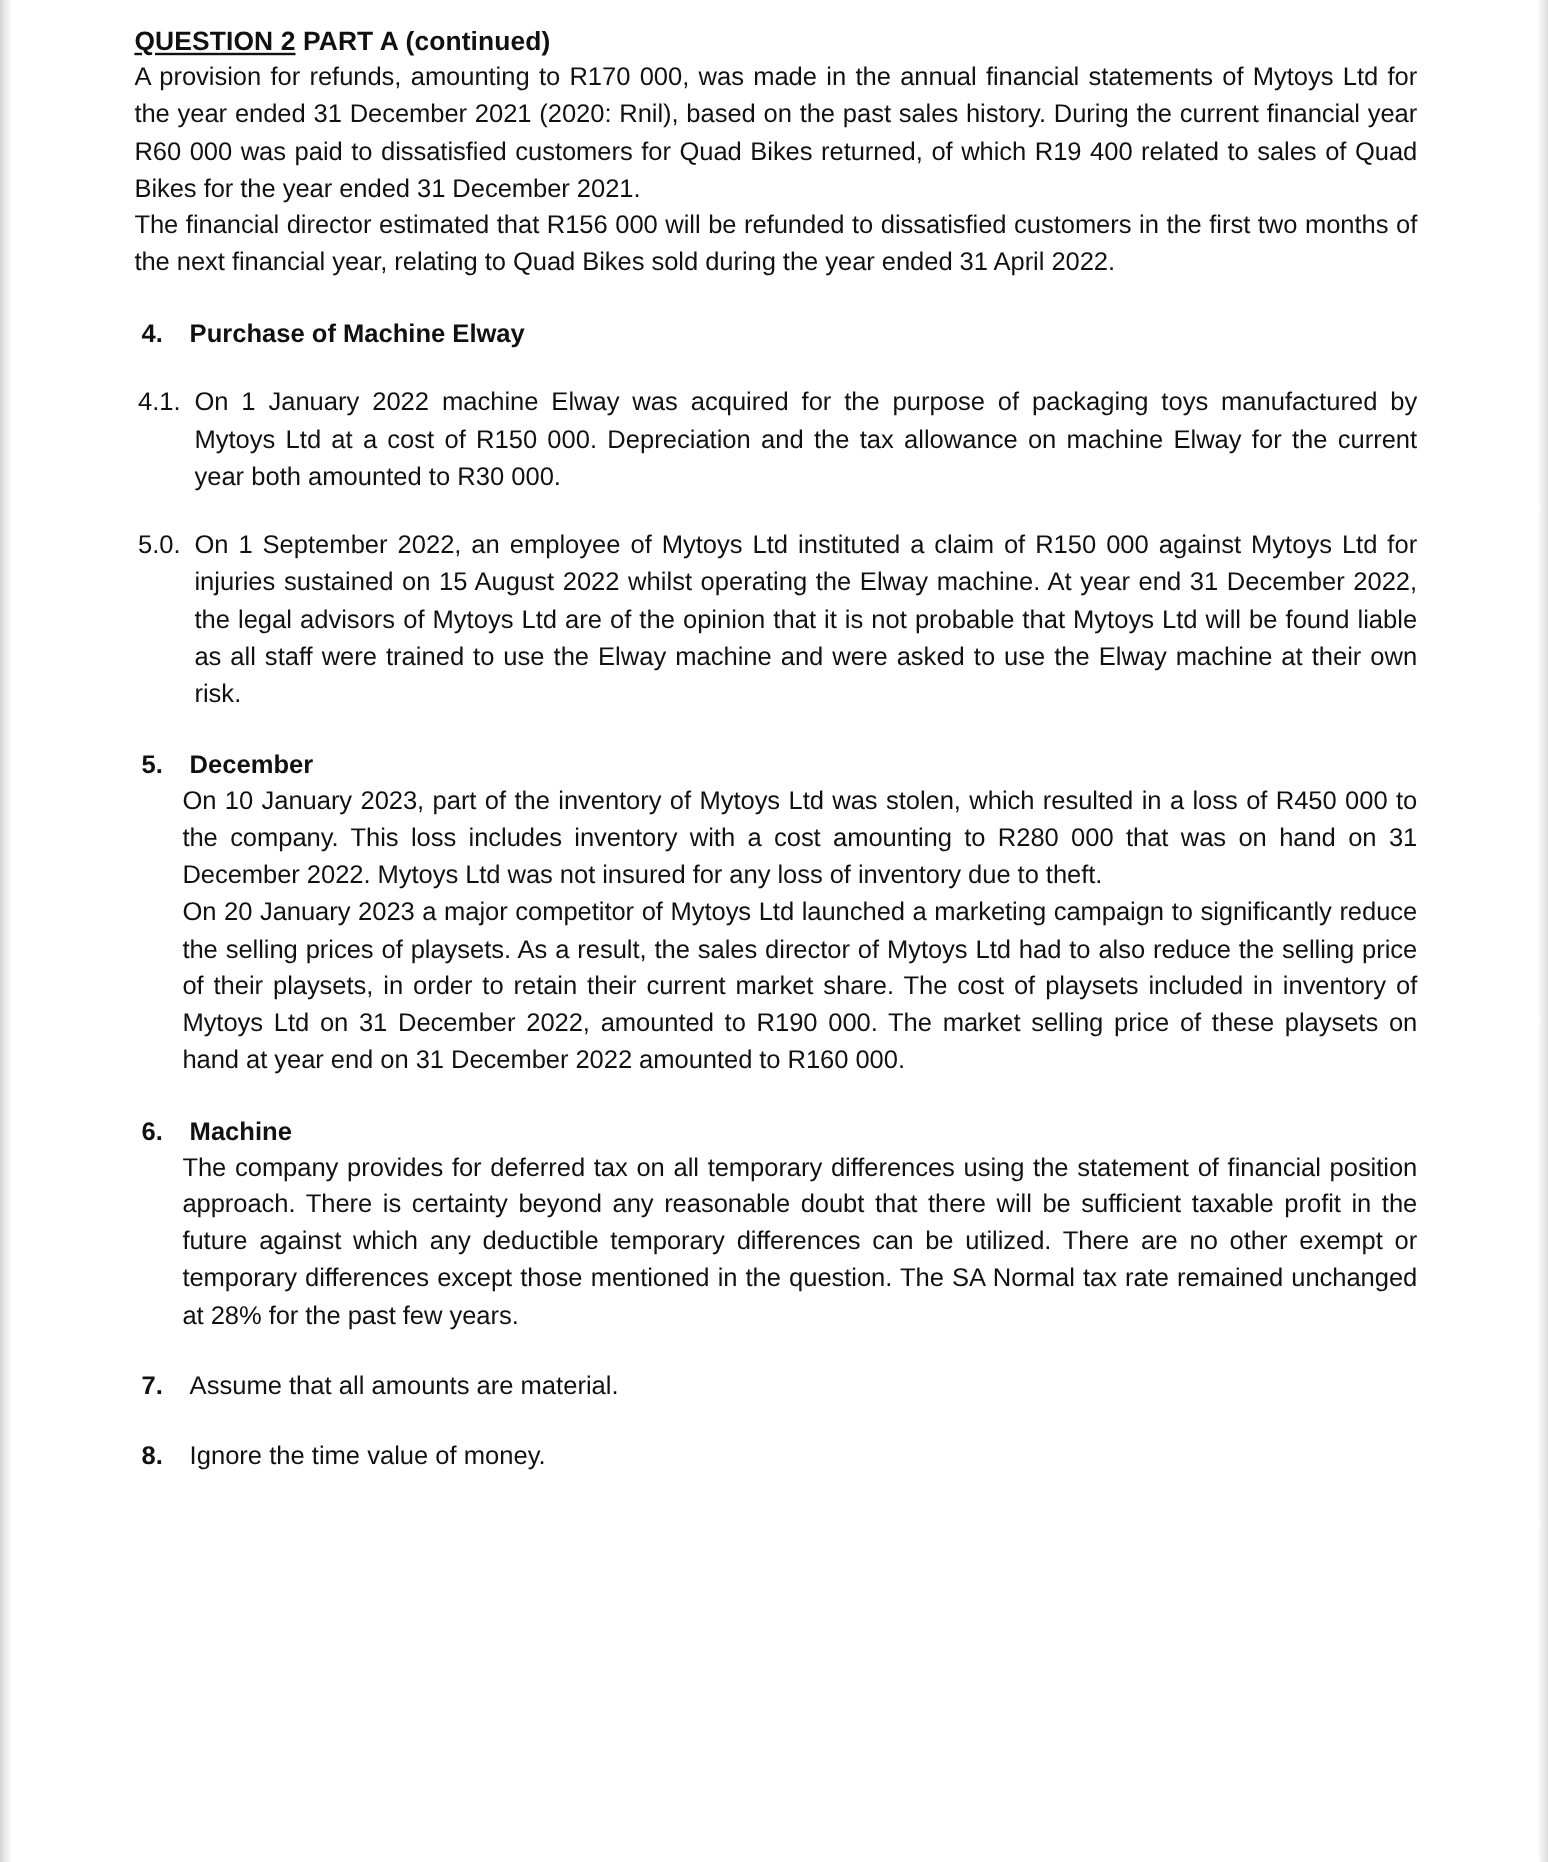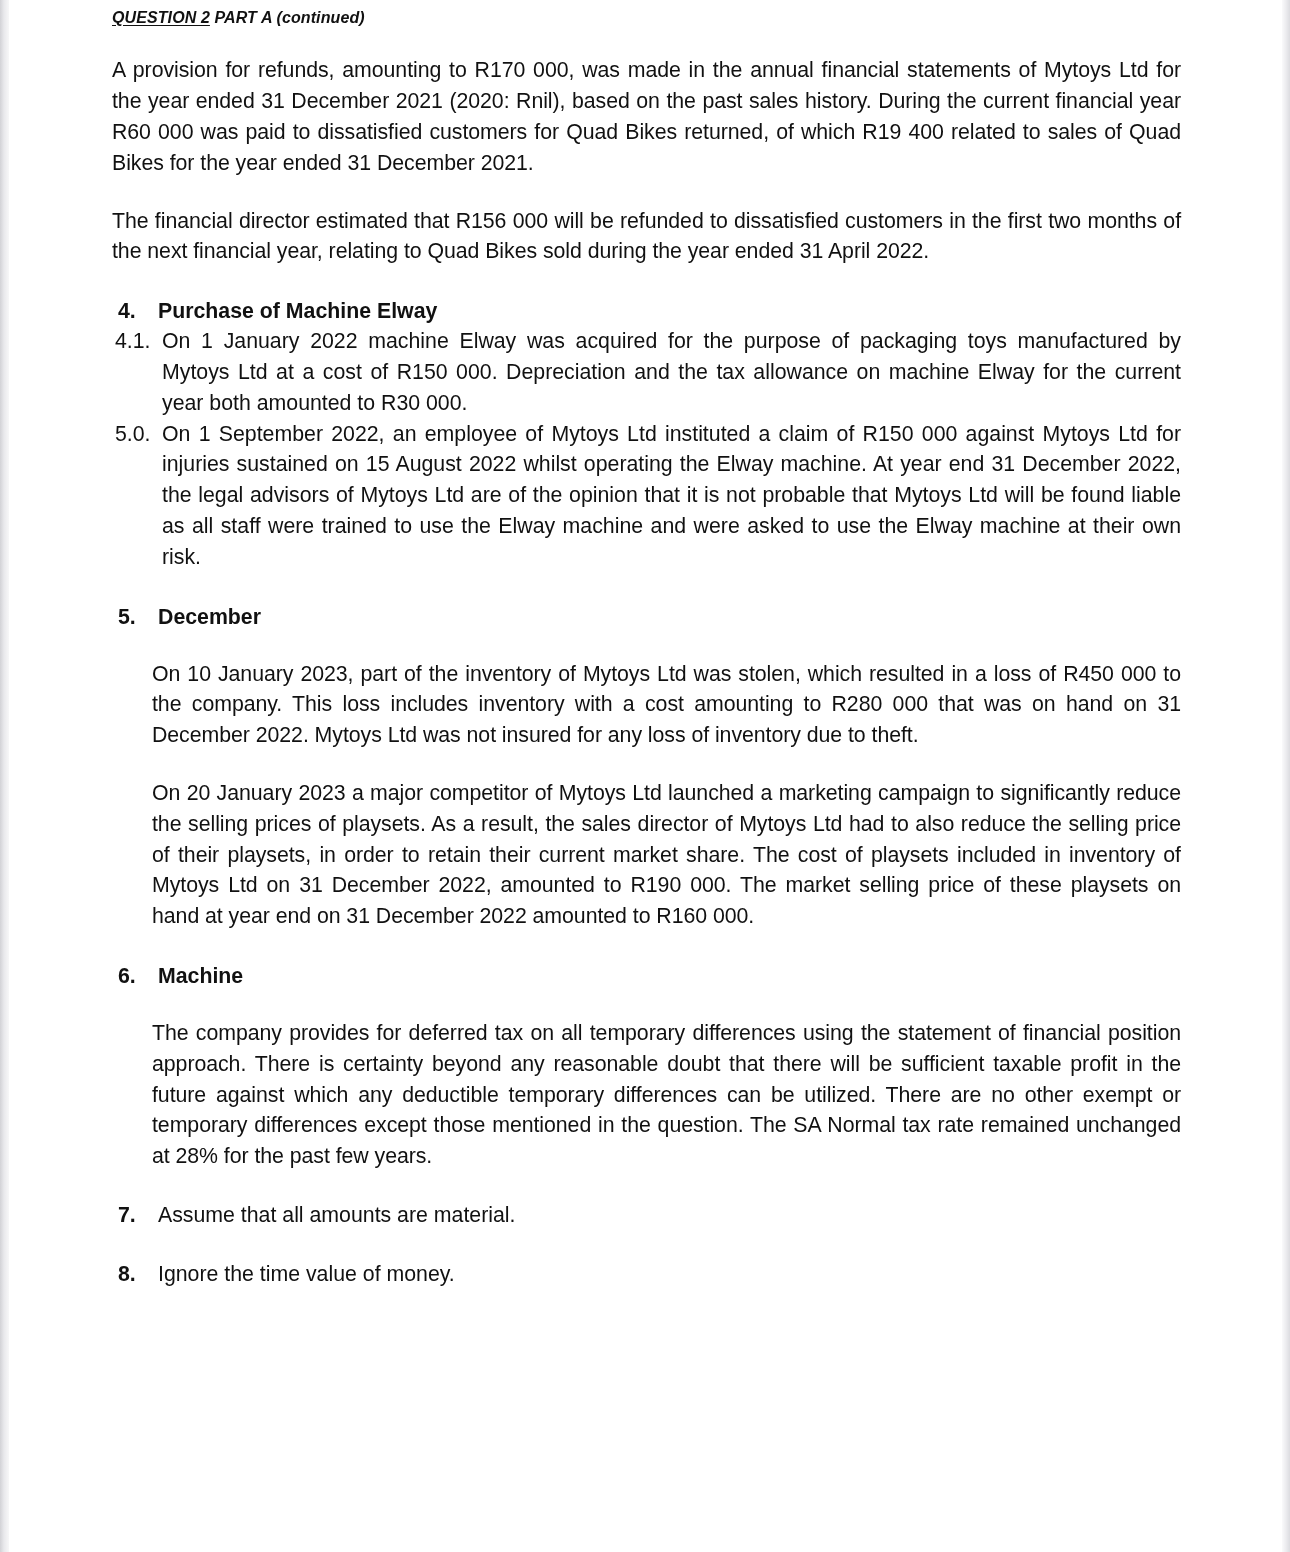--- a/index.html
+++ b/index.html
@@ -40,43 +40,42 @@
 
   .content {
     position: absolute;
     left: 103px;
     top: 0;
     width: 1069px;
   }
 
   
   .doc-heading {
-    font-size: 16px;
+    font-size: 22px;
     font-weight: bold;
     line-height: 1.28;
     margin: 0;
-    padding-top: 8px;
+    padding-top: 21px;
     letter-spacing: 0.1px;
-    font-style: italic;
   }
   .doc-heading .ul {
     text-decoration: underline;
     text-underline-offset: 2px;
   }
 
   
   p.body {
     font-size: 21.3px;
     line-height: 30.8px;
     text-align: justify;
     text-justify: inter-word;
     margin: 0;
     letter-spacing: -0.05px;
   }
-  p.body.gap-lg { margin-top: 27px; }
+  p.body.gap-lg { }
   p.body.indent { margin-left: 40px; width: 1029px; }
   b { font-weight: bold; }
 
   
   .section-head {
     display: flex;
     font-size: 21.3px;
     font-weight: bold;
     line-height: 30px;
     margin-top: 29px;
@@ -86,20 +85,21 @@
     width: 40px;
     flex: 0 0 40px;
   }
   .section-head .label { flex: 1 1 auto; }
 
   
   .sub-item {
     display: flex;
     font-size: 21.3px;
     line-height: 30.8px;
+    margin-top: 27px;
     margin-left: 3px;
   }
   .sub-item .num {
     width: 47px;
     flex: 0 0 47px;
   }
   .sub-item .txt {
     flex: 1 1 auto;
     text-align: justify;
     text-justify: inter-word;

